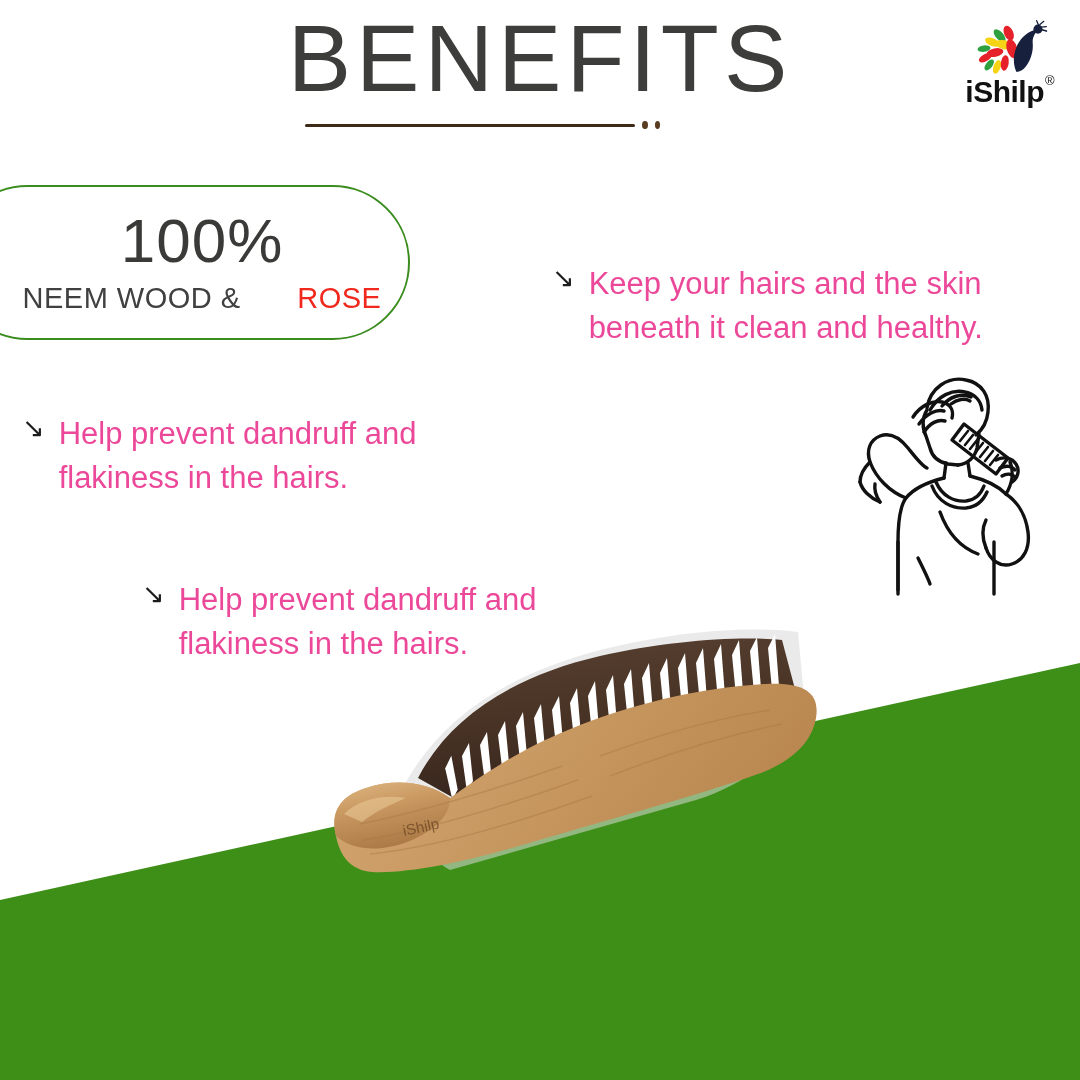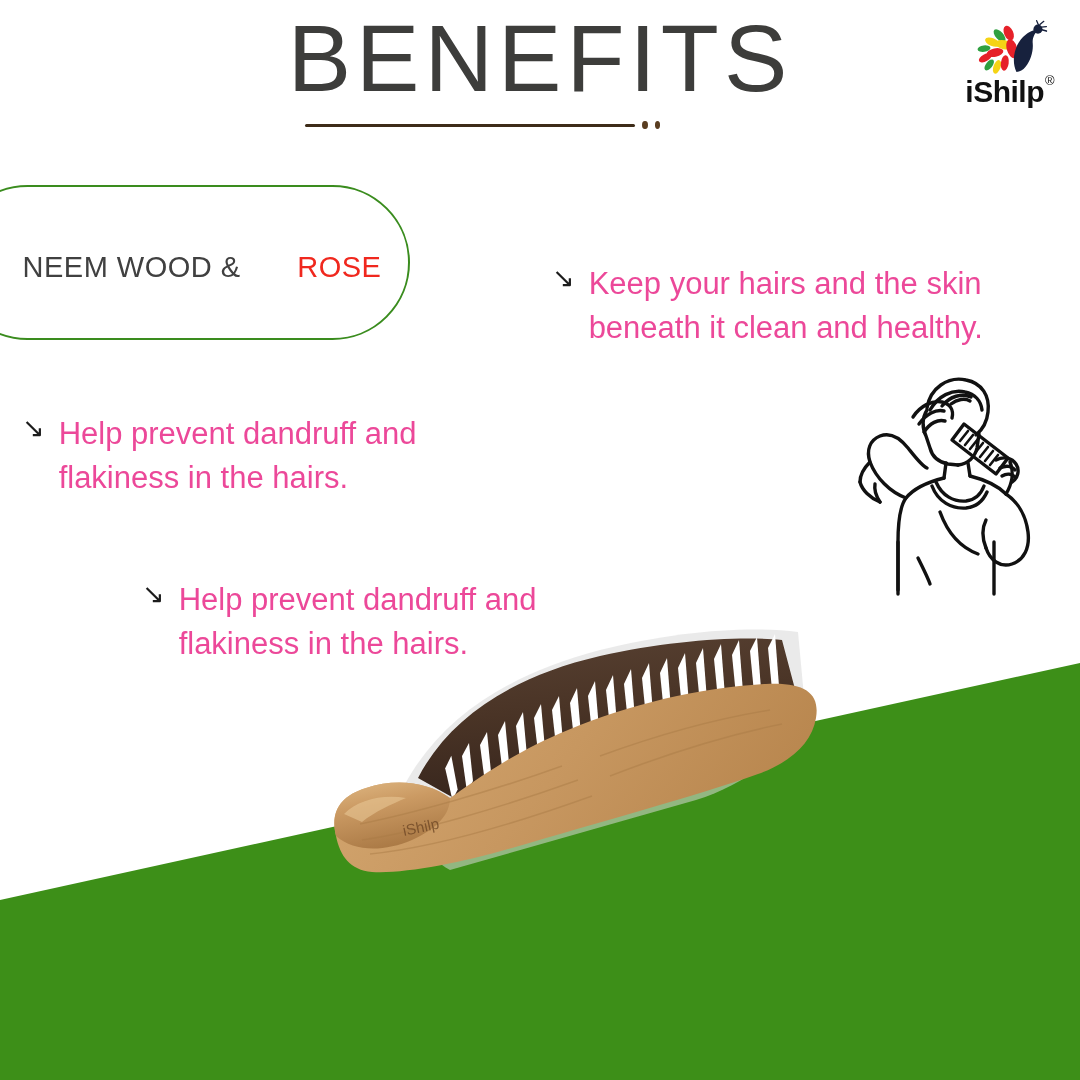--- a/index.html
+++ b/index.html
@@ -214,20 +214,21 @@
       <path d="M104 8 L101 1 M106 7 L112 2 M108 11 L116 10" stroke="#17213d" stroke-width="2" fill="none" stroke-linecap="round"></path>
       <path d="M109 15 L116 17" stroke="#17213d" stroke-width="2.4" stroke-linecap="round"></path>
     </svg>
     <div class="logo-text-row">
       <span class="logo-word">iShilp</span>
       <span class="logo-reg">®</span>
     </div>
   </div>
 
   <div class="badge" style="border-color: rgb(58, 140, 30);">
+    <div class="badge-pct" style="color: rgb(58, 58, 56);">100%</div>
     <div class="badge-sub">
       <span class="mat" style="color: #404040;">NEEM WOOD &amp;</span>
       <span class="rose" style="color: rgb(240, 40, 30);">ROSE</span>
     </div>
   </div>
 
   <div class="bullet" id="bullet-keep-clean">
     <span class="bullet-arrow">↘</span>
     <span class="bullet-text">Keep your hairs and the skin beneath it clean and healthy.</span>
   </div>

